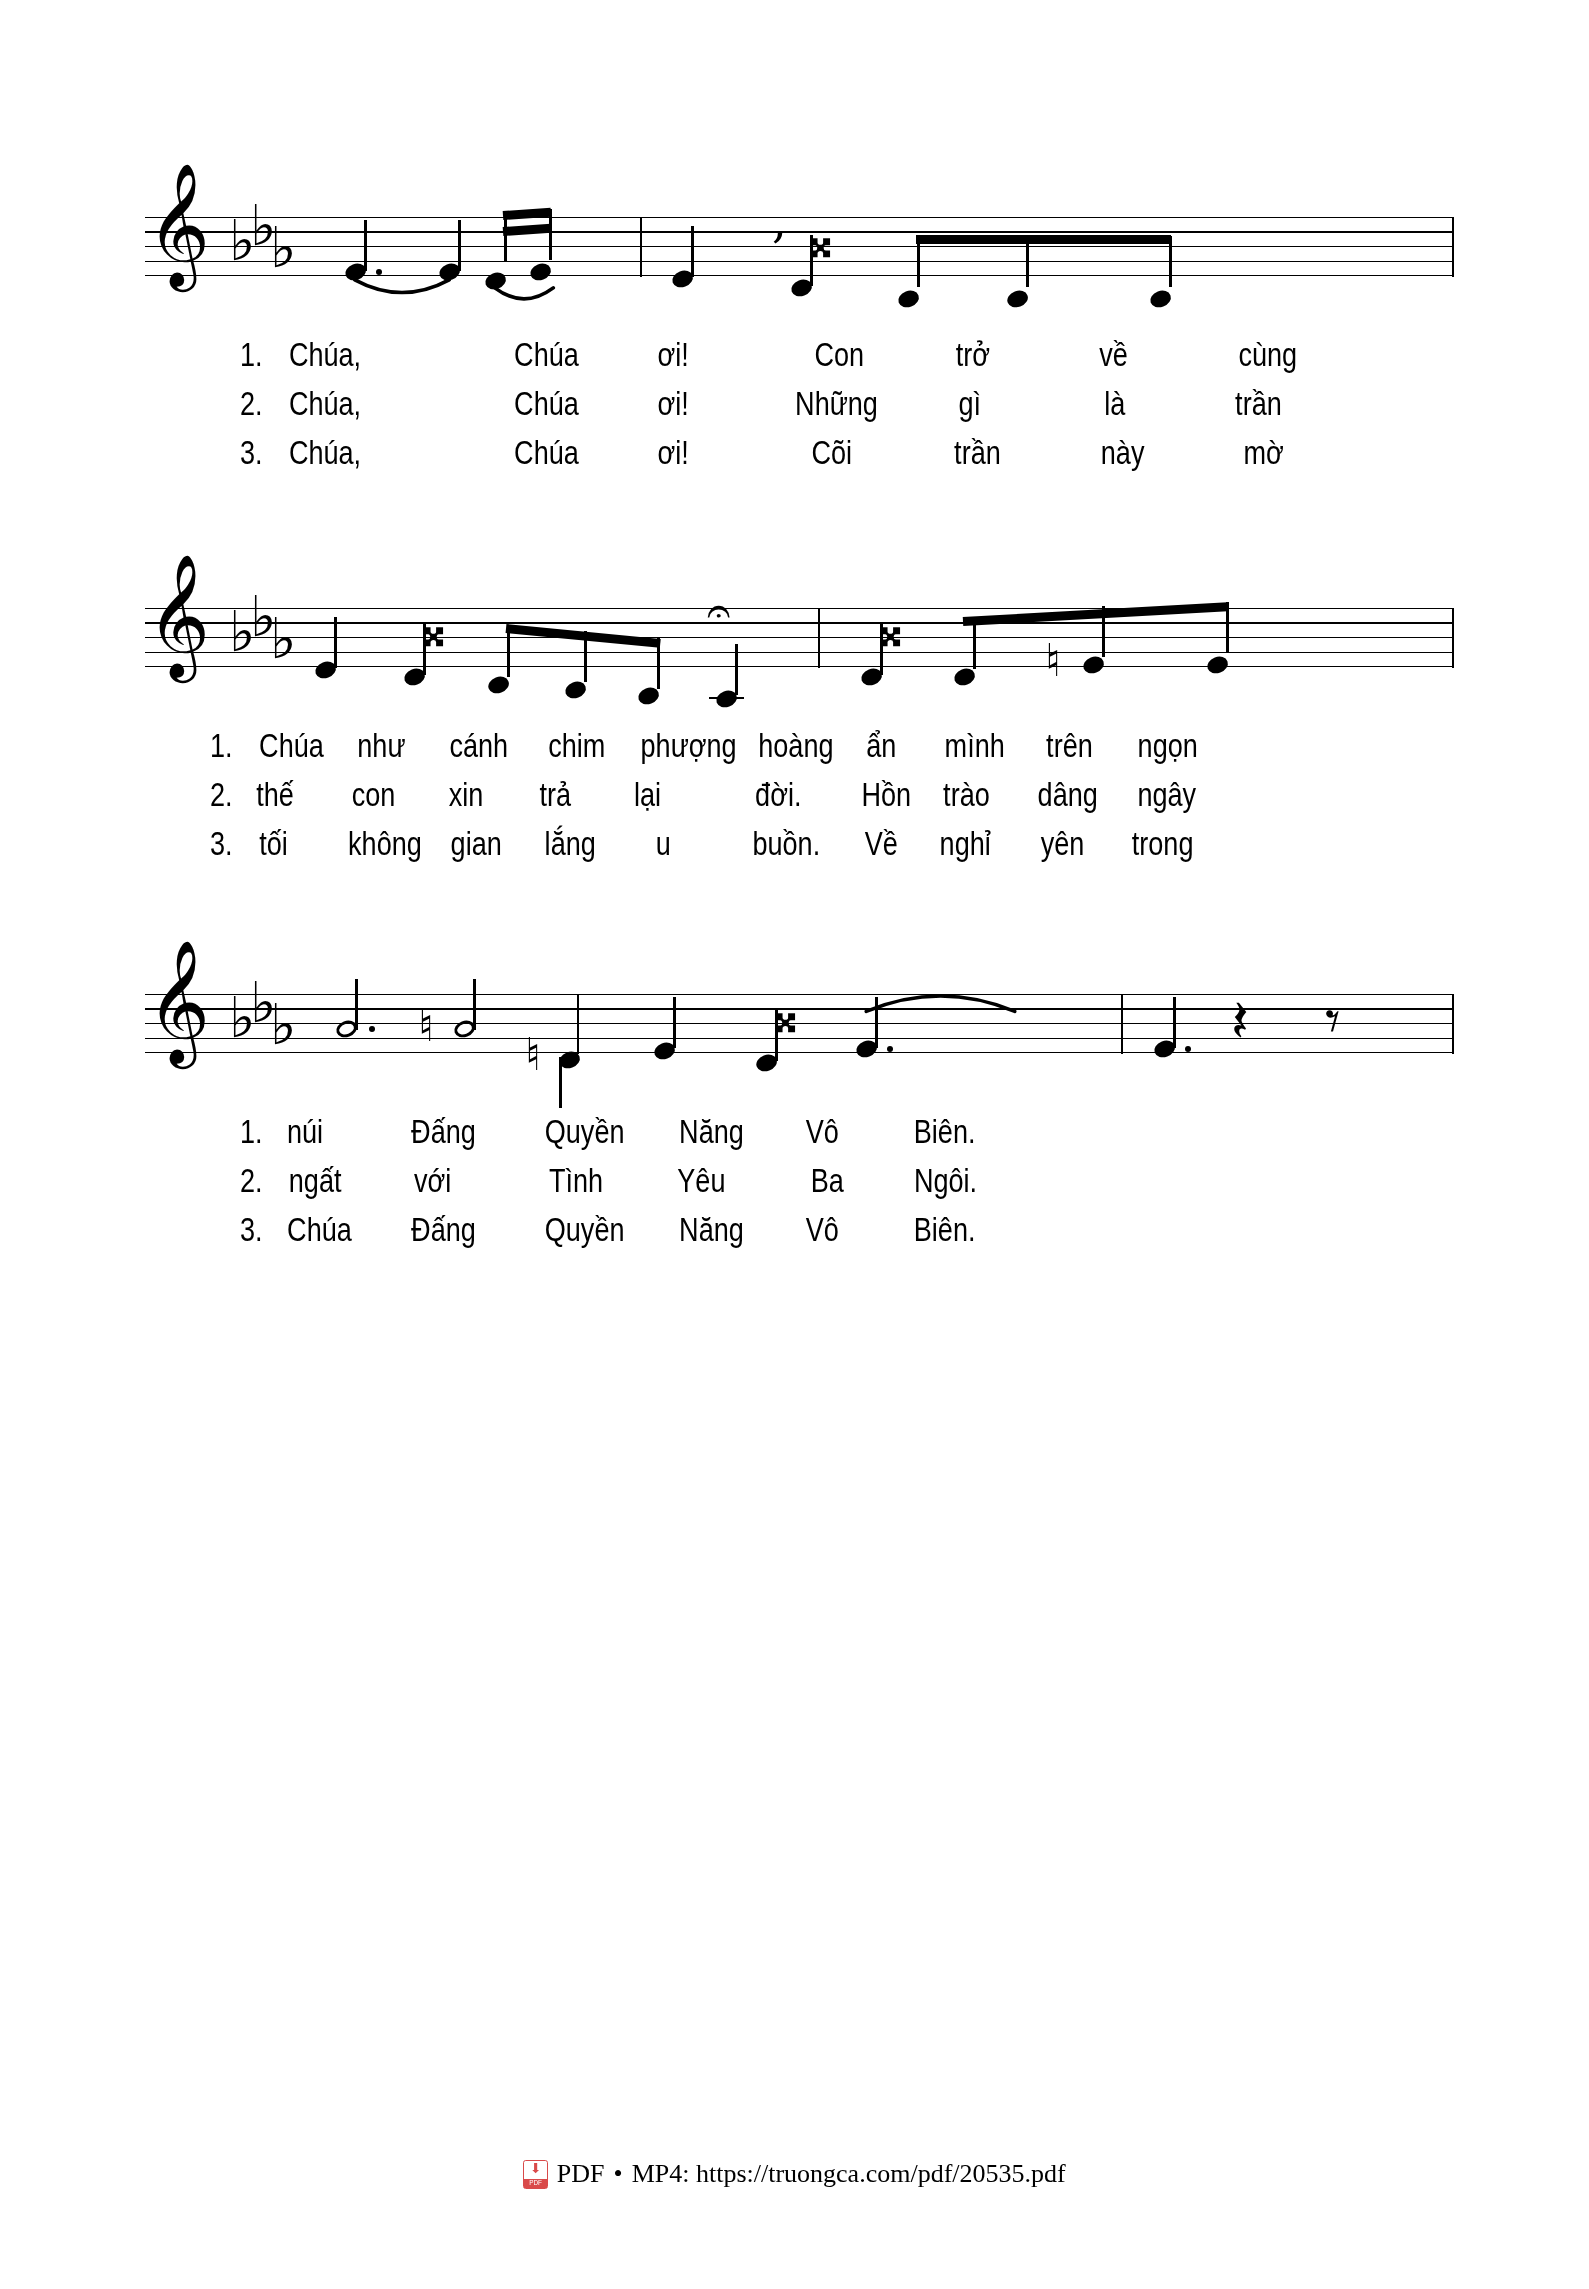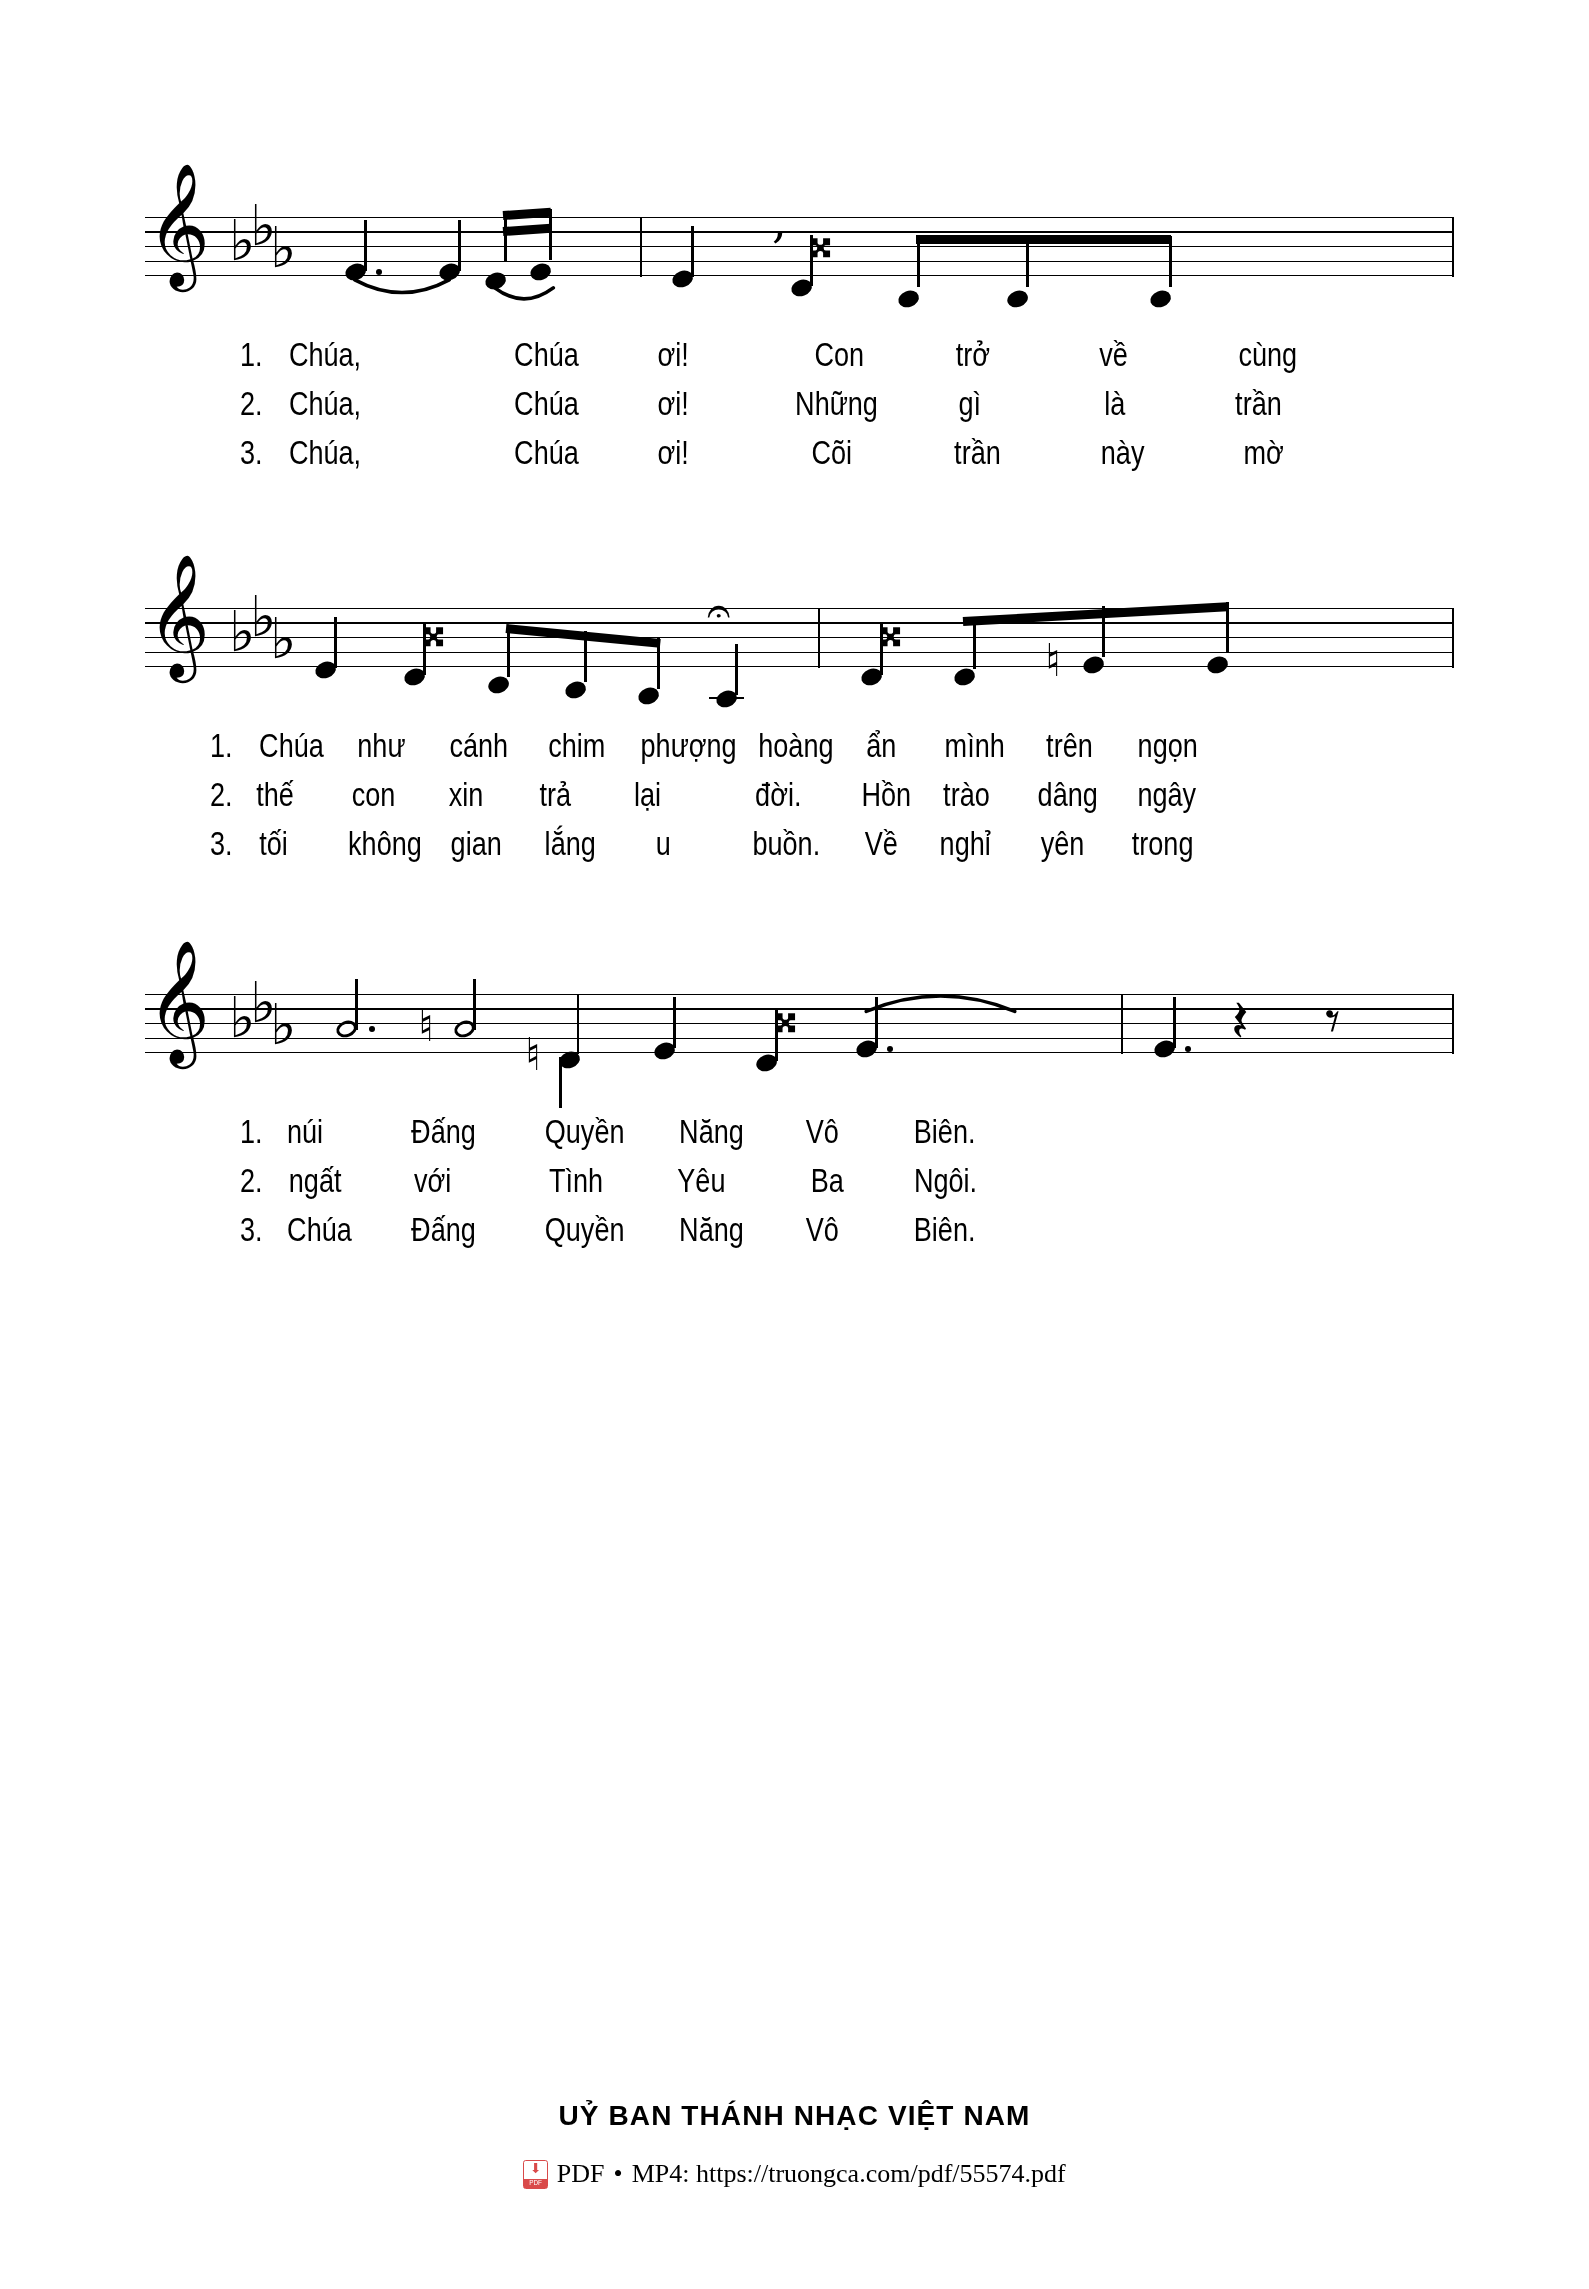--- a/index.html
+++ b/index.html
@@ -529,26 +529,25 @@
         <span class="syl" style="left:135px;">Chúa</span>
         <span class="syl" style="left:259px;">Đấng</span>
         <span class="syl" style="left:391px;">Quyền</span>
         <span class="syl" style="left:527px;">Năng</span>
         <span class="syl" style="left:657px;">Vô</span>
         <span class="syl" style="left:762px;">Biên.</span>
       </div>
     </div>
   </div>
 
-  <div id="footer-credit">UỶ BAN THÁNH NHẠC VIỆT NAM</div>
 
   <div id="footer-link-row">
     <span class="pdf-badge">
       <span class="glyph">⬇</span>
       <span class="tag">PDF</span>
     </span>
     <span>PDF</span>
     <span>•</span>
-    <span>MP4: https://truongca.com/pdf/55574.pdf</span>
+    <span>MP4: https://truongca.com/pdf/20535.pdf</span>
   </div>
 
 </div>
 
 
 </body></html>

